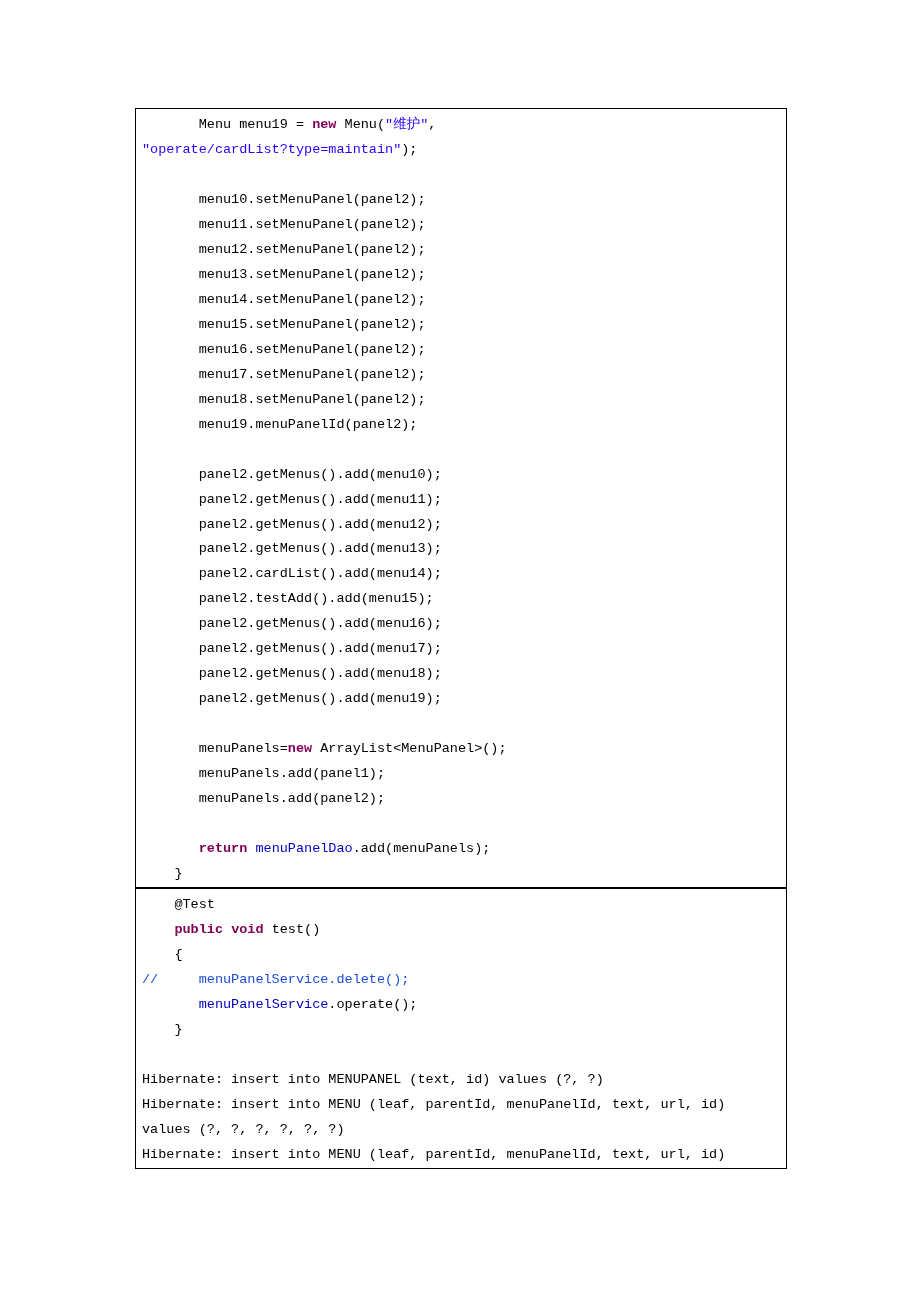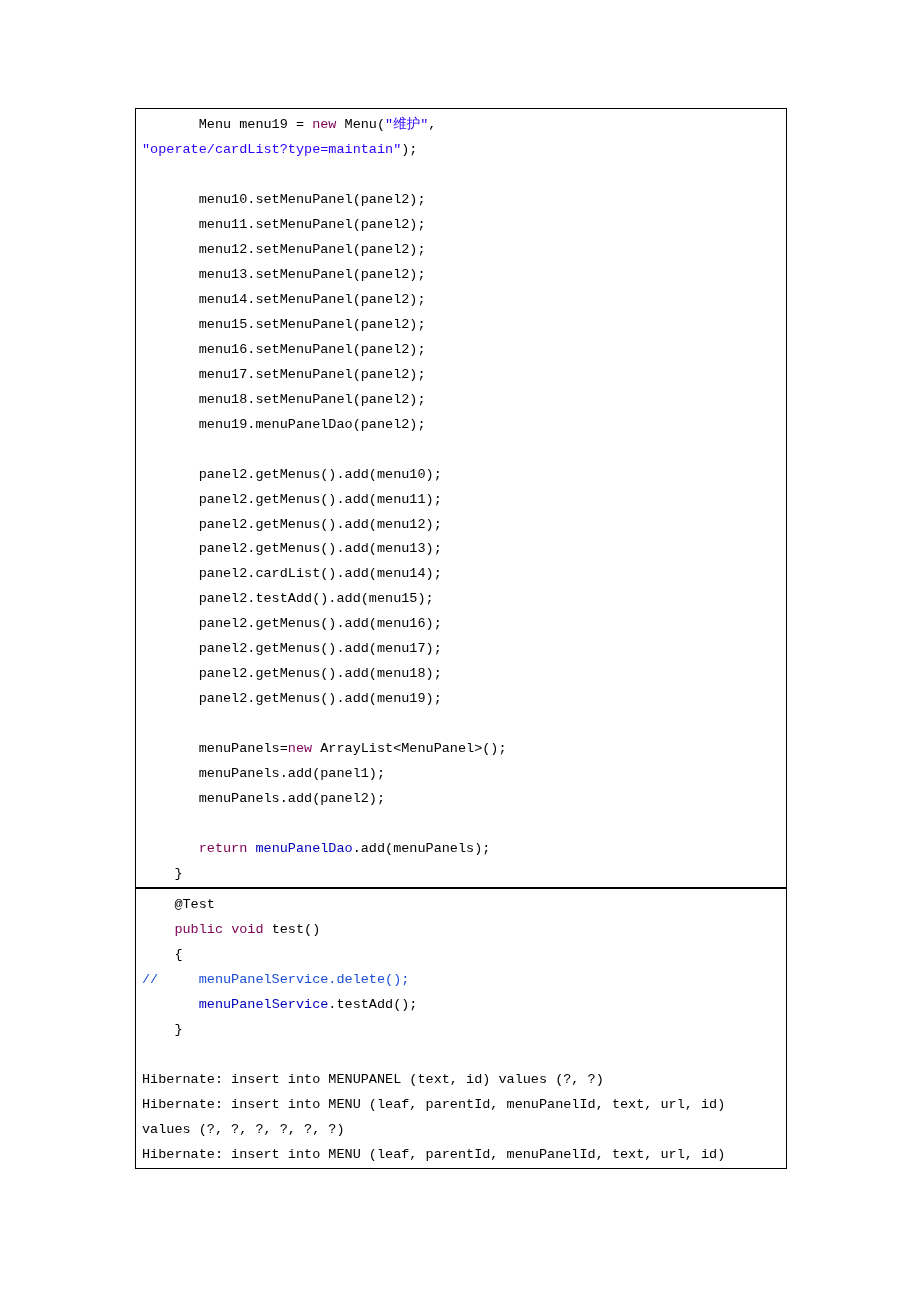--- a/index.html
+++ b/index.html
@@ -30,21 +30,21 @@
   .narrative {
     margin-left: 135px;
     margin-right: 133px;
     padding-left: 35px;
     font-family: SimSun, "Songti SC", serif;
     font-size: 14px;
     line-height: 1.9;
     margin-top: 6px;
     margin-bottom: 2px;
   }
-  .kw { color: #7f0055; font-weight: normal; }
+  .kw { color: #7f0055; font-weight: bold; }
   .str { color: #2a00ff; }
   .fld { color: #0000c0; }
   .cmt { color: #1d4ed8; }
 </style>
 </head>
 <body>
 
 <div class="page">
 
 <div class="code-box"><span>       Menu menu19 = </span><span class="kw">new</span><span> Menu(</span><span class="str">"维护"</span><span>, </span>
@@ -52,21 +52,21 @@
 <span>       </span>
 <span>       menu10.setMenuPanel(panel2);</span>
 <span>       menu11.setMenuPanel(panel2);</span>
 <span>       menu12.setMenuPanel(panel2);</span>
 <span>       menu13.setMenuPanel(panel2);</span>
 <span>       menu14.setMenuPanel(panel2);</span>
 <span>       menu15.setMenuPanel(panel2);</span>
 <span>       menu16.setMenuPanel(panel2);</span>
 <span>       menu17.setMenuPanel(panel2);</span>
 <span>       menu18.setMenuPanel(panel2);</span>
-<span>       menu19.menuPanelDao(panel2);</span>
+<span>       menu19.menuPanelId(panel2);</span>
 <span>       </span>
 <span>       panel2.getMenus().add(menu10);</span>
 <span>       panel2.getMenus().add(menu11);</span>
 <span>       panel2.getMenus().add(menu12);</span>
 <span>       panel2.getMenus().add(menu13);</span>
 <span>       panel2.cardList().add(menu14);</span>
 <span>       panel2.testAdd().add(menu15);</span>
 <span>       panel2.getMenus().add(menu16);</span>
 <span>       panel2.getMenus().add(menu17);</span>
 <span>       panel2.getMenus().add(menu18);</span>
@@ -78,21 +78,21 @@
 <span>       </span>
 <span>       </span><span class="kw">return</span><span> </span><span class="fld">menuPanelDao</span><span>.add(menuPanels);</span>
 <span>    }</span>
 </div>
 
 
 <div class="code-box"><span>    @Test</span>
 <span>    </span><span class="kw">public</span><span> </span><span class="kw">void</span><span> test()</span>
 <span>    {</span>
 <span class="cmt">//     menuPanelService.delete();</span>
-<span>       </span><span class="fld">menuPanelService</span><span>.testAdd();</span>
+<span>       </span><span class="fld">menuPanelService</span><span>.operate();</span>
 <span>    }</span>
 <span></span>
 <span>Hibernate: insert into MENUPANEL (text, id) values (?, ?)</span>
 <span>Hibernate: insert into MENU (leaf, parentId, menuPanelId, text, url, id) </span>
 <span>values (?, ?, ?, ?, ?, ?)</span>
 <span>Hibernate: insert into MENU (leaf, parentId, menuPanelId, text, url, id) </span>
 </div>
 
 </div>
 

